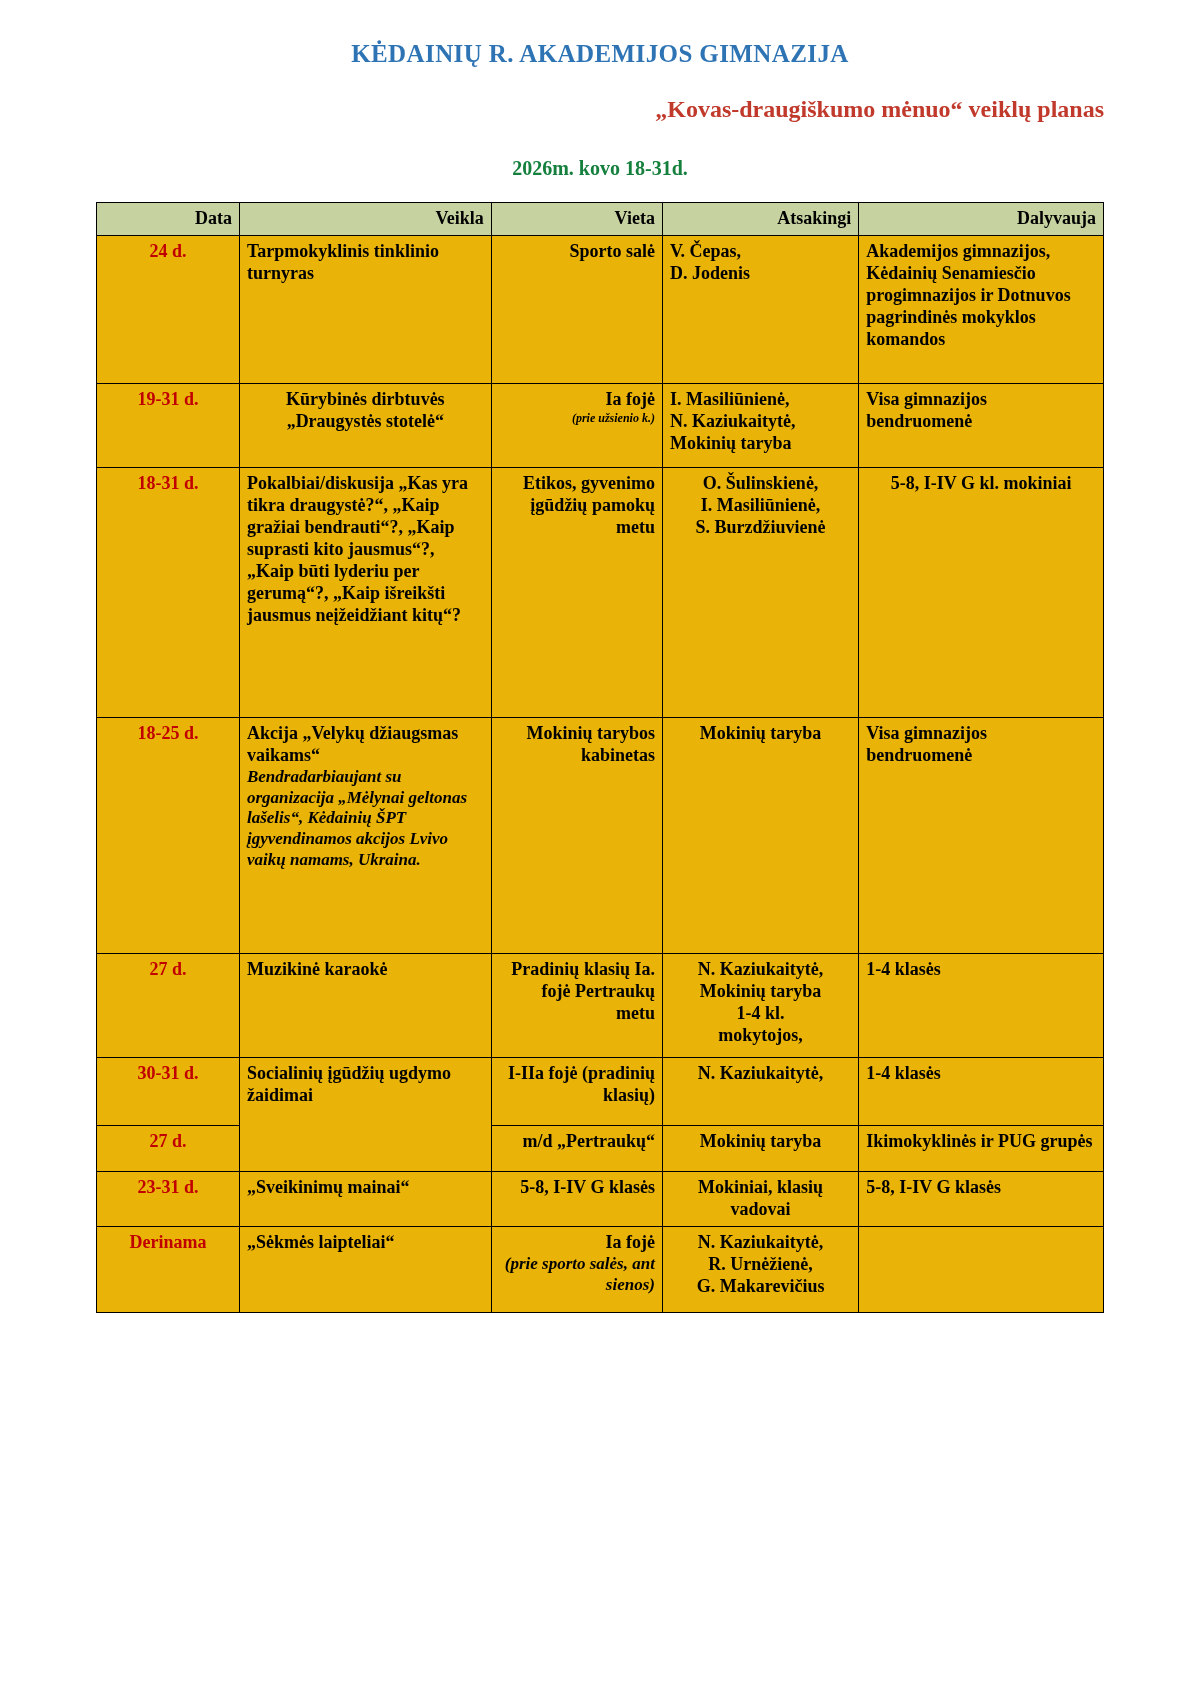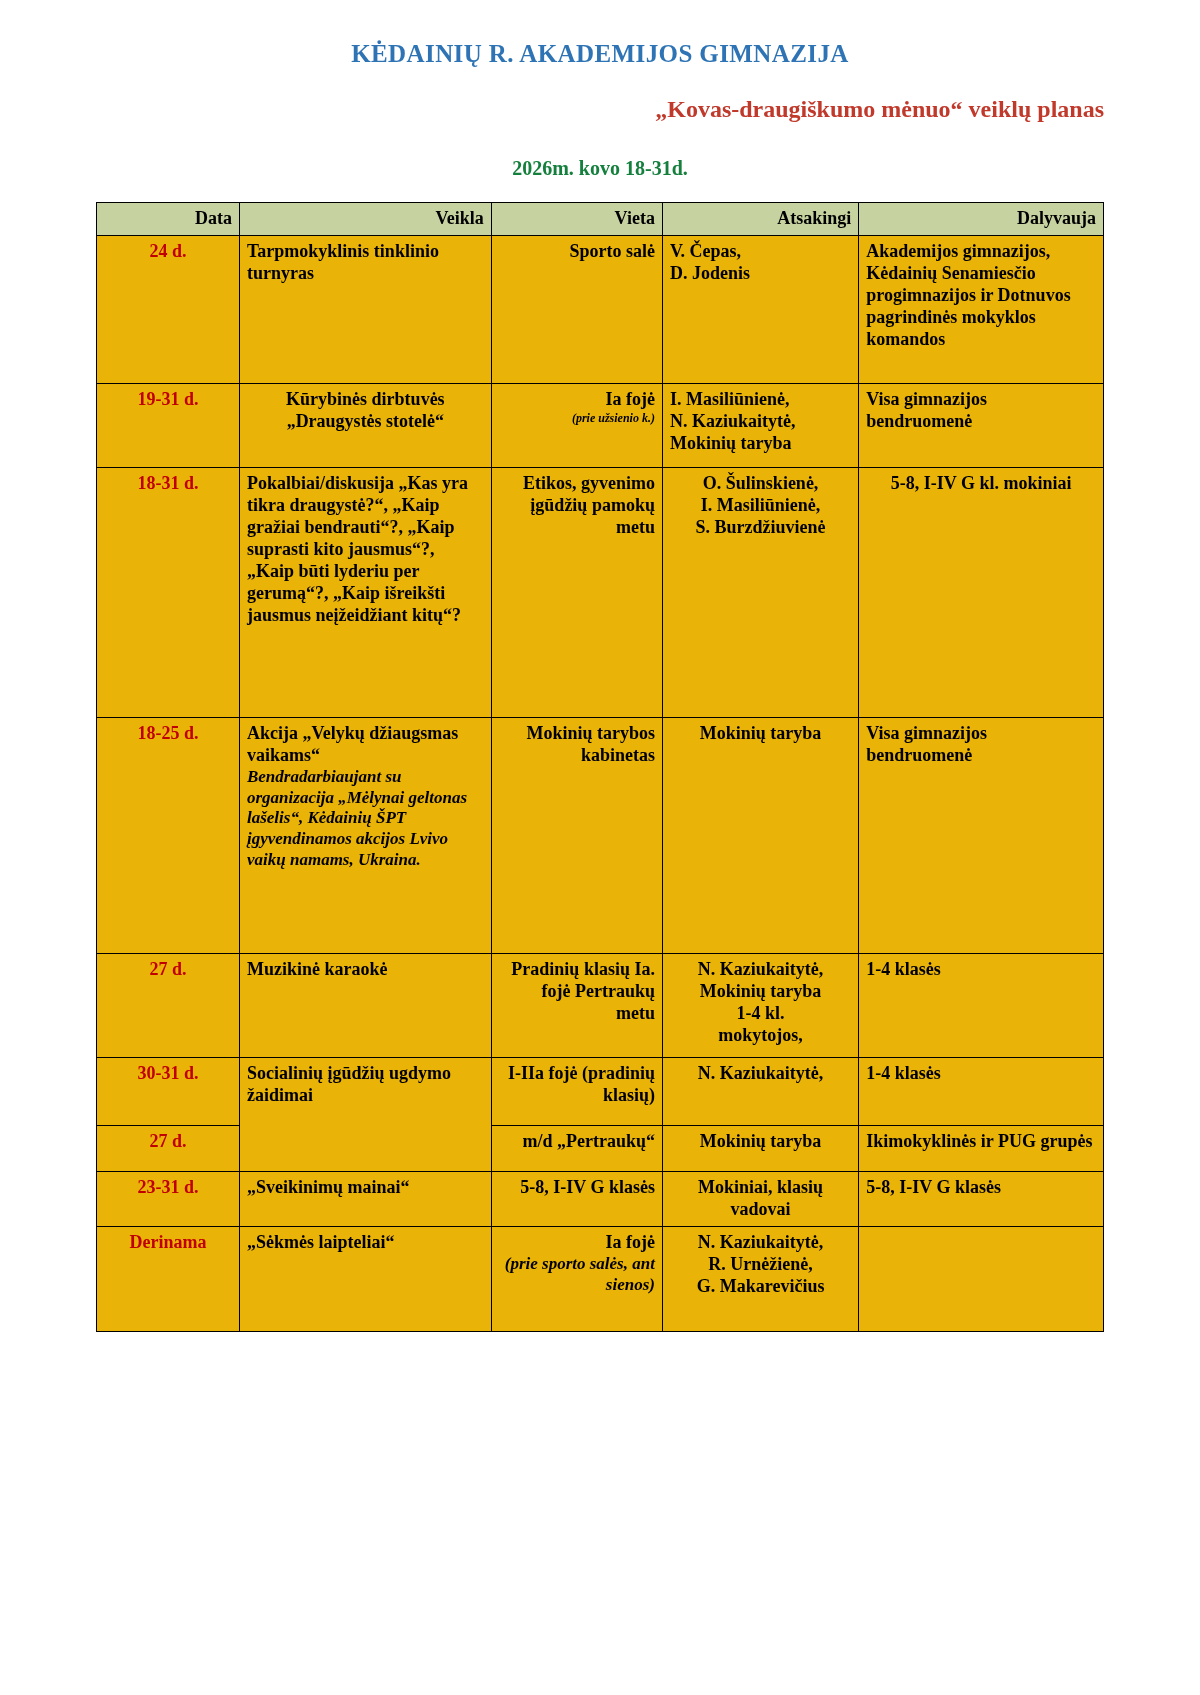--- a/index.html
+++ b/index.html
@@ -107,21 +107,21 @@
     display: block;
   }
   .tall-1 { height: 148px; }
   .tall-2 { height: 84px; }
   .tall-3 { height: 250px; }
   .tall-4 { height: 236px; }
   .tall-5 { height: 104px; }
   .tall-6 { height: 68px; }
   .tall-7 { height: 46px; }
   .tall-8 { height: 40px; }
-  .tall-9 { height: 105px; }
+  .tall-9 { height: 86px; }
   .nowrapline { white-space: pre-line; }
 </style>
 </head>
 <body>
 
 <div class="page">
 
   <h1 class="doc-title">KĖDAINIŲ R. AKADEMIJOS GIMNAZIJA</h1>
   <h2 class="doc-subtitle">„Kovas-draugiškumo mėnuo“ veiklų planas</h2>
   <div class="doc-daterange">2026m. kovo 18-31d.</div>

